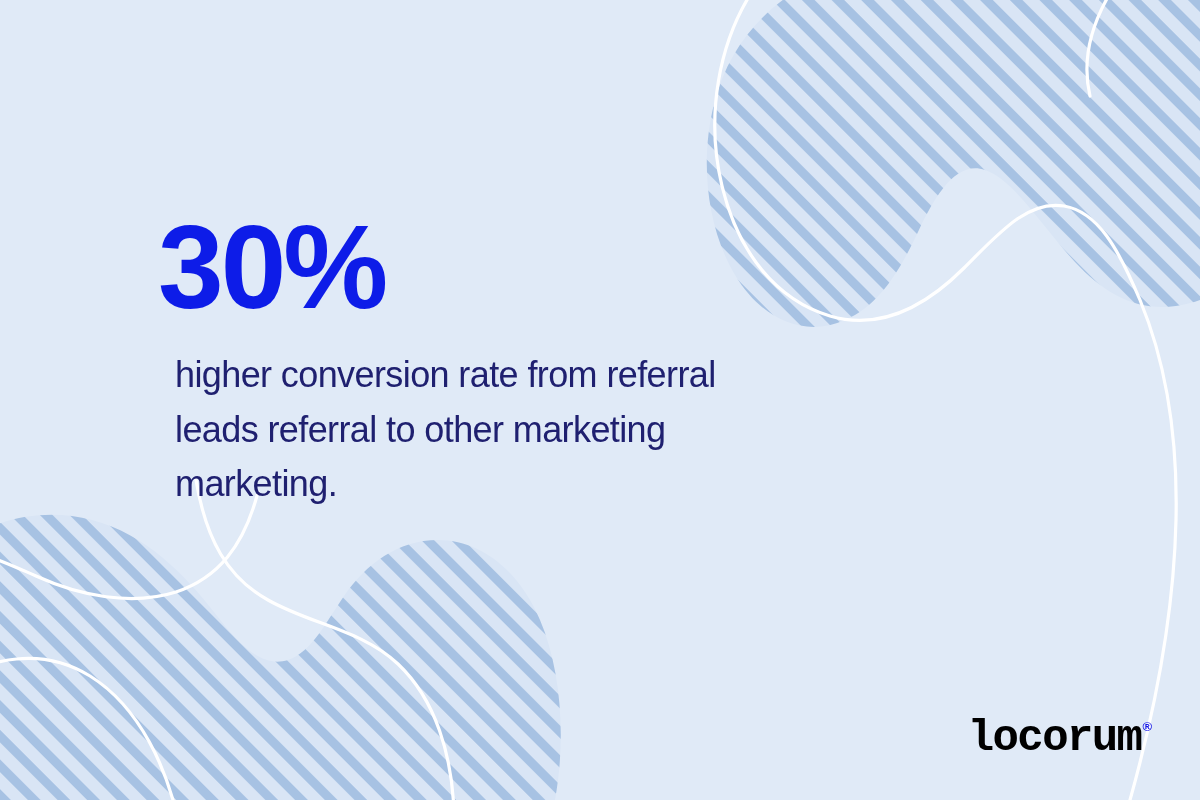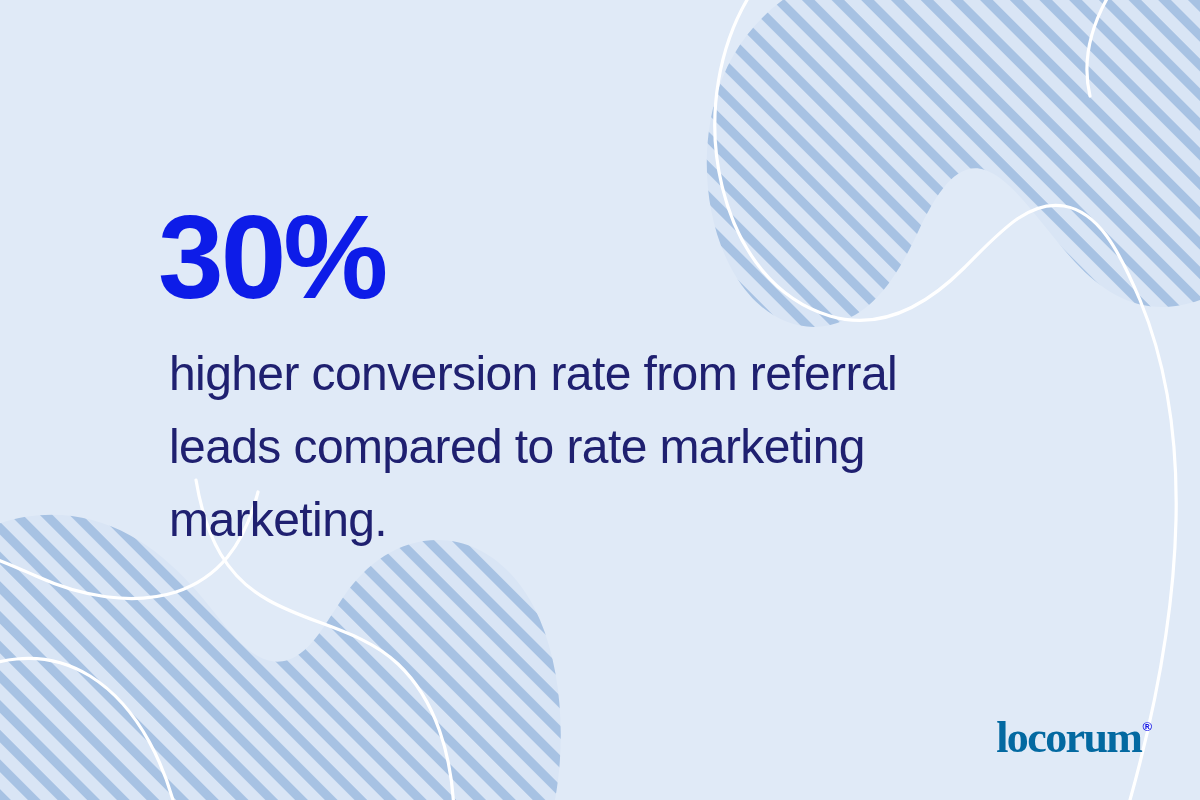--- a/index.html
+++ b/index.html
@@ -24,43 +24,43 @@
     inset: 0;
     width: 1200px;
     height: 800px;
     pointer-events: none;
   }
 
   
   .content {
     position: absolute;
     left: 158px;
-    top: 198px;
+    top: 208px;
     width: 900px;
     z-index: 5;
   }
 
   .stat-number {
     font-family: "Liberation Sans", "DejaVu Sans", sans-serif;
     font-size: 118px;
     font-weight: 700;
     line-height: 1.0;
     letter-spacing: -3px;
     color: #0d1ce8;
     margin: 0;
     padding: 0;
     display: block;
   }
 
   .stat-desc {
-    margin: 11px;
+    margin: 17px;
     padding: 0;
     margin-top: 22px;
     font-family: "Liberation Sans", "DejaVu Sans", sans-serif;
-    font-size: 48px;
+    font-size: 36px;
     font-weight: 400;
     line-height: 1.52;
     letter-spacing: -0.6px;
     color: #1f2070;
     max-width: 880px;
   }
 
   .stat-desc .line {
     display: block;
     white-space: nowrap;
@@ -71,26 +71,26 @@
     position: absolute;
     right: 48px;
     bottom: 40px;
     z-index: 6;
     display: flex;
     align-items: flex-start;
     color: #1212e8;
   }
 
   .logo-word {
-    font-family: Liberation Serif, serif;
+    font-family: Liberation Mono, monospace;
     font-size: 44px;
     font-weight: 700;
     letter-spacing: -1.6px;
     line-height: 1;
-    color: #0369a1;
+    color: #000000;
   }
 
   .logo-reg {
     font-family: "Liberation Sans", "DejaVu Sans", sans-serif;
     font-size: 13px;
     font-weight: 700;
     line-height: 1;
     margin-top: 4px;
     margin-left: 1px;
     color: #1212e8;
@@ -176,21 +176,21 @@
 
     <path d="M 1112,-10
              C 1090,26 1082,62 1090,96" fill="none" stroke="#ffffff" stroke-width="3.2" stroke-linecap="round"></path>
   </svg>
 
   <div class="content">
     <div class="stat-number">30%</div>
 
     <div class="stat-desc">
       <span class="line">higher conversion rate from referral</span>
-      <span class="line">leads compared to rate marketing</span>
+      <span class="line">leads referral to other marketing</span>
       <span class="line">marketing.</span>
     </div>
   </div>
 
   <div class="logo">
     <span class="logo-word">locorum</span>
     <span class="logo-reg">®</span>
   </div>
 
 </div>

